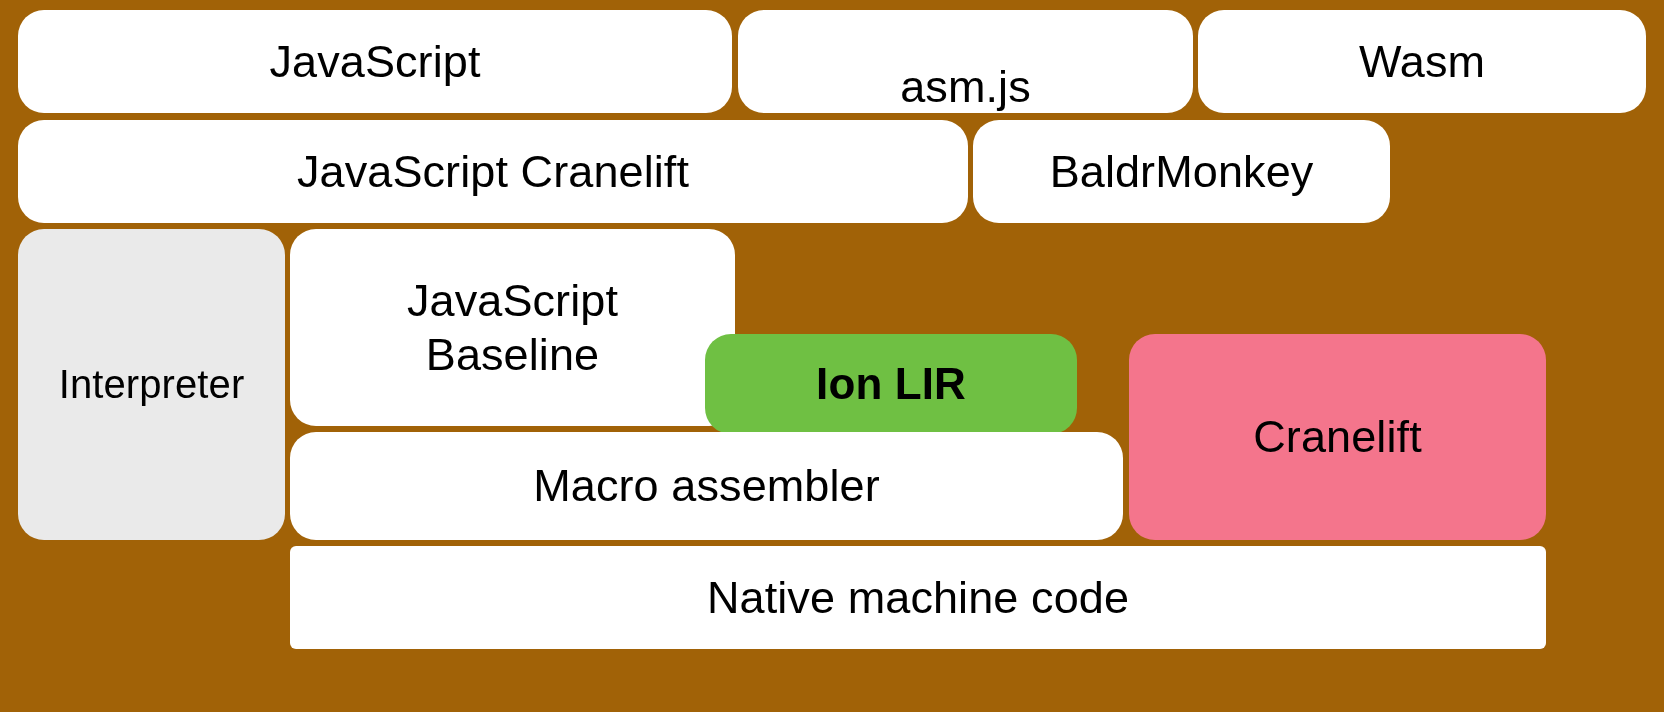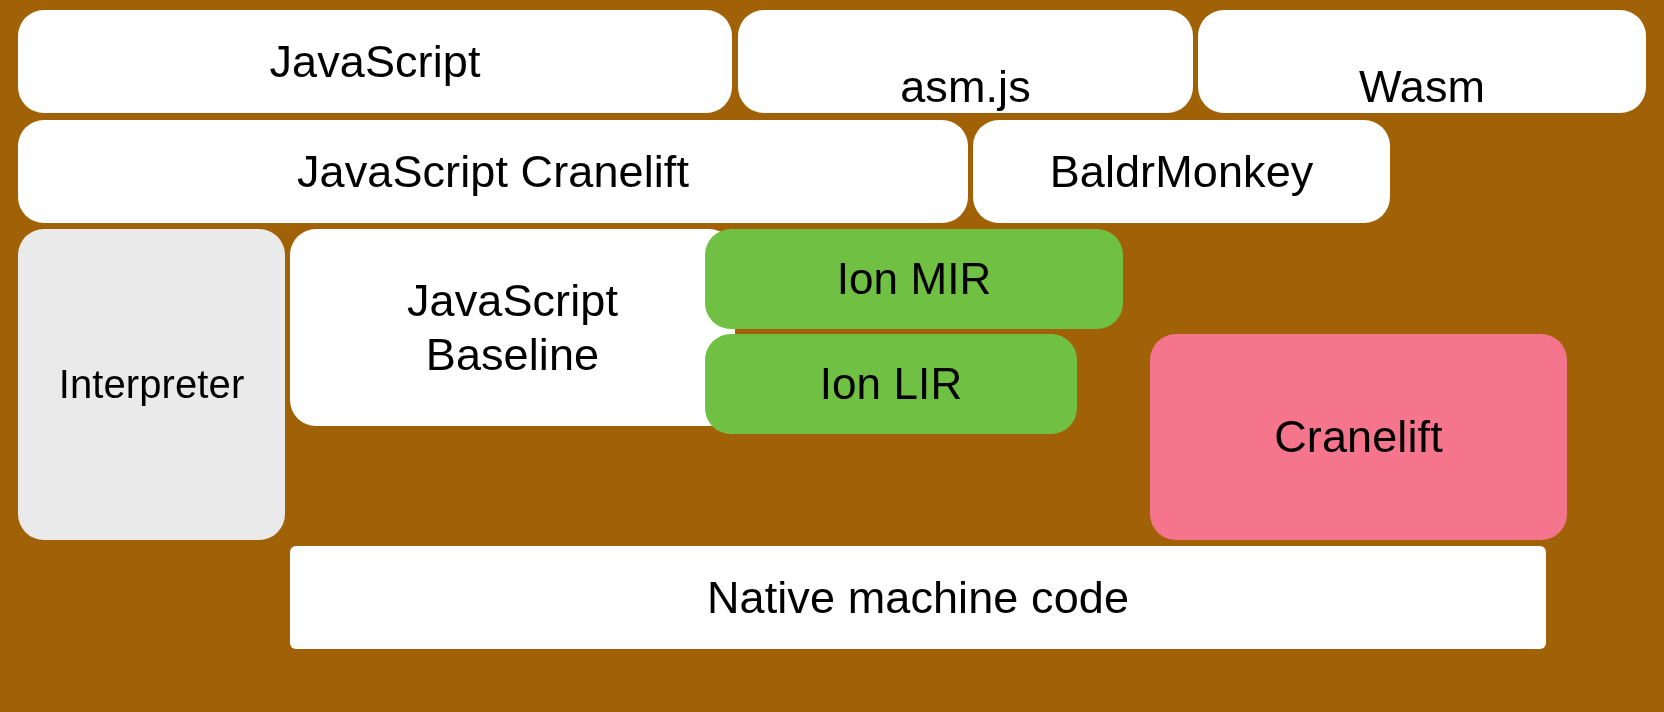--- a/index.html
+++ b/index.html
@@ -32,29 +32,29 @@
   }
   .node .label {
     display: block;
     padding: 0 10px;
     white-space: pre-line;
   }
 
   
   .n-javascript        { left: 18px;   top: 10px;  width: 714px; height: 103px; font-size: 45px; }
   .n-asmjs             { left: 738px;  top: 10px;  width: 455px; height: 103px; font-size: 45px; }
-  .n-wasm              { left: 1198px; top: 10px;  width: 448px; height: 103px; font-size: 45px; align-items: flex-end; }
+  .n-wasm              { left: 1198px; top: 10px;  width: 448px; height: 103px; font-size: 45px; }
 
   .n-jsbytecode        { left: 18px;   top: 120px; width: 950px; height: 103px; font-size: 45px; }
   .n-baldrmonkey       { left: 973px;  top: 120px; width: 417px; height: 103px; font-size: 45px; text-align: right; }
 
   .n-interpreter       { left: 18px;   top: 229px; width: 267px; height: 311px; font-size: 40px; }
   .n-jsbaseline        { left: 290px;  top: 229px; width: 445px; height: 197px; font-size: 45px; }
   .n-ionmir            { left: 705px;  top: 229px; width: 418px; height: 100px; font-size: 44px; }
-  .n-ionlir            { left: 705px;  top: 334px; width: 372px; height: 100px; font-size: 44px; }
+  .n-ionlir            { left: 705px;  top: 334px; width: 372px; height: 100px; font-size: 44px; font-weight: bold; }
   .n-cranelift         { left: 1129px; top: 334px; width: 417px; height: 206px; font-size: 45px; }
   .n-macroassembler    { left: 290px;  top: 432px; width: 833px; height: 108px; font-size: 45px; }
   .n-nativemachinecode { left: 290px;  top: 546px; width: 1256px; height: 103px; font-size: 45px; border-radius: 6px; }
 </style>
 </head>
 <body style="background: rgb(0, 0, 0);">
 
 <div id="stage" style="background: #a16207; padding-left: 31px;">
 
   <div class="node n-javascript" style="background-color: rgb(255, 255, 255); color: rgb(0, 0, 0);">
@@ -79,30 +79,30 @@
 
   <div class="node n-interpreter" style="background-color: rgb(234, 234, 234); color: rgb(0, 0, 0);">
     <span class="label">Interpreter</span>
   </div>
 
   <div class="node n-jsbaseline" style="background-color: rgb(255, 255, 255); color: rgb(0, 0, 0);">
     <span class="label">JavaScript
 Baseline</span>
   </div>
 
-  <div class="node n-ionmir" style="background-color: rgb(111, 192, 67); color: rgb(0, 0, 0);">
-    <span class="label">Ion MIR</span>
-  </div>
 
   <div class="node n-ionlir" style="background-color: rgb(111, 192, 67); color: rgb(0, 0, 0);">
     <span class="label">Ion LIR</span>
   </div>
 
-  <div class="node n-cranelift" style="background-color: rgb(244, 117, 140); color: rgb(0, 0, 0); margin-left: 21px;">
+  <div class="node n-cranelift" style="background-color: rgb(244, 117, 140); color: rgb(0, 0, 0);">
     <span class="label">Cranelift</span>
   </div>
 
+  <div class="node n-macroassembler" style="background-color: rgb(255, 255, 255); color: rgb(0, 0, 0);">
+    <span class="label">Macro assembler</span>
+  </div>
 
   <div class="node n-nativemachinecode" style="background-color: rgb(255, 255, 255); color: rgb(0, 0, 0);">
     <span class="label">Native machine code</span>
   </div>
 
 </div>
 
 </body></html>

